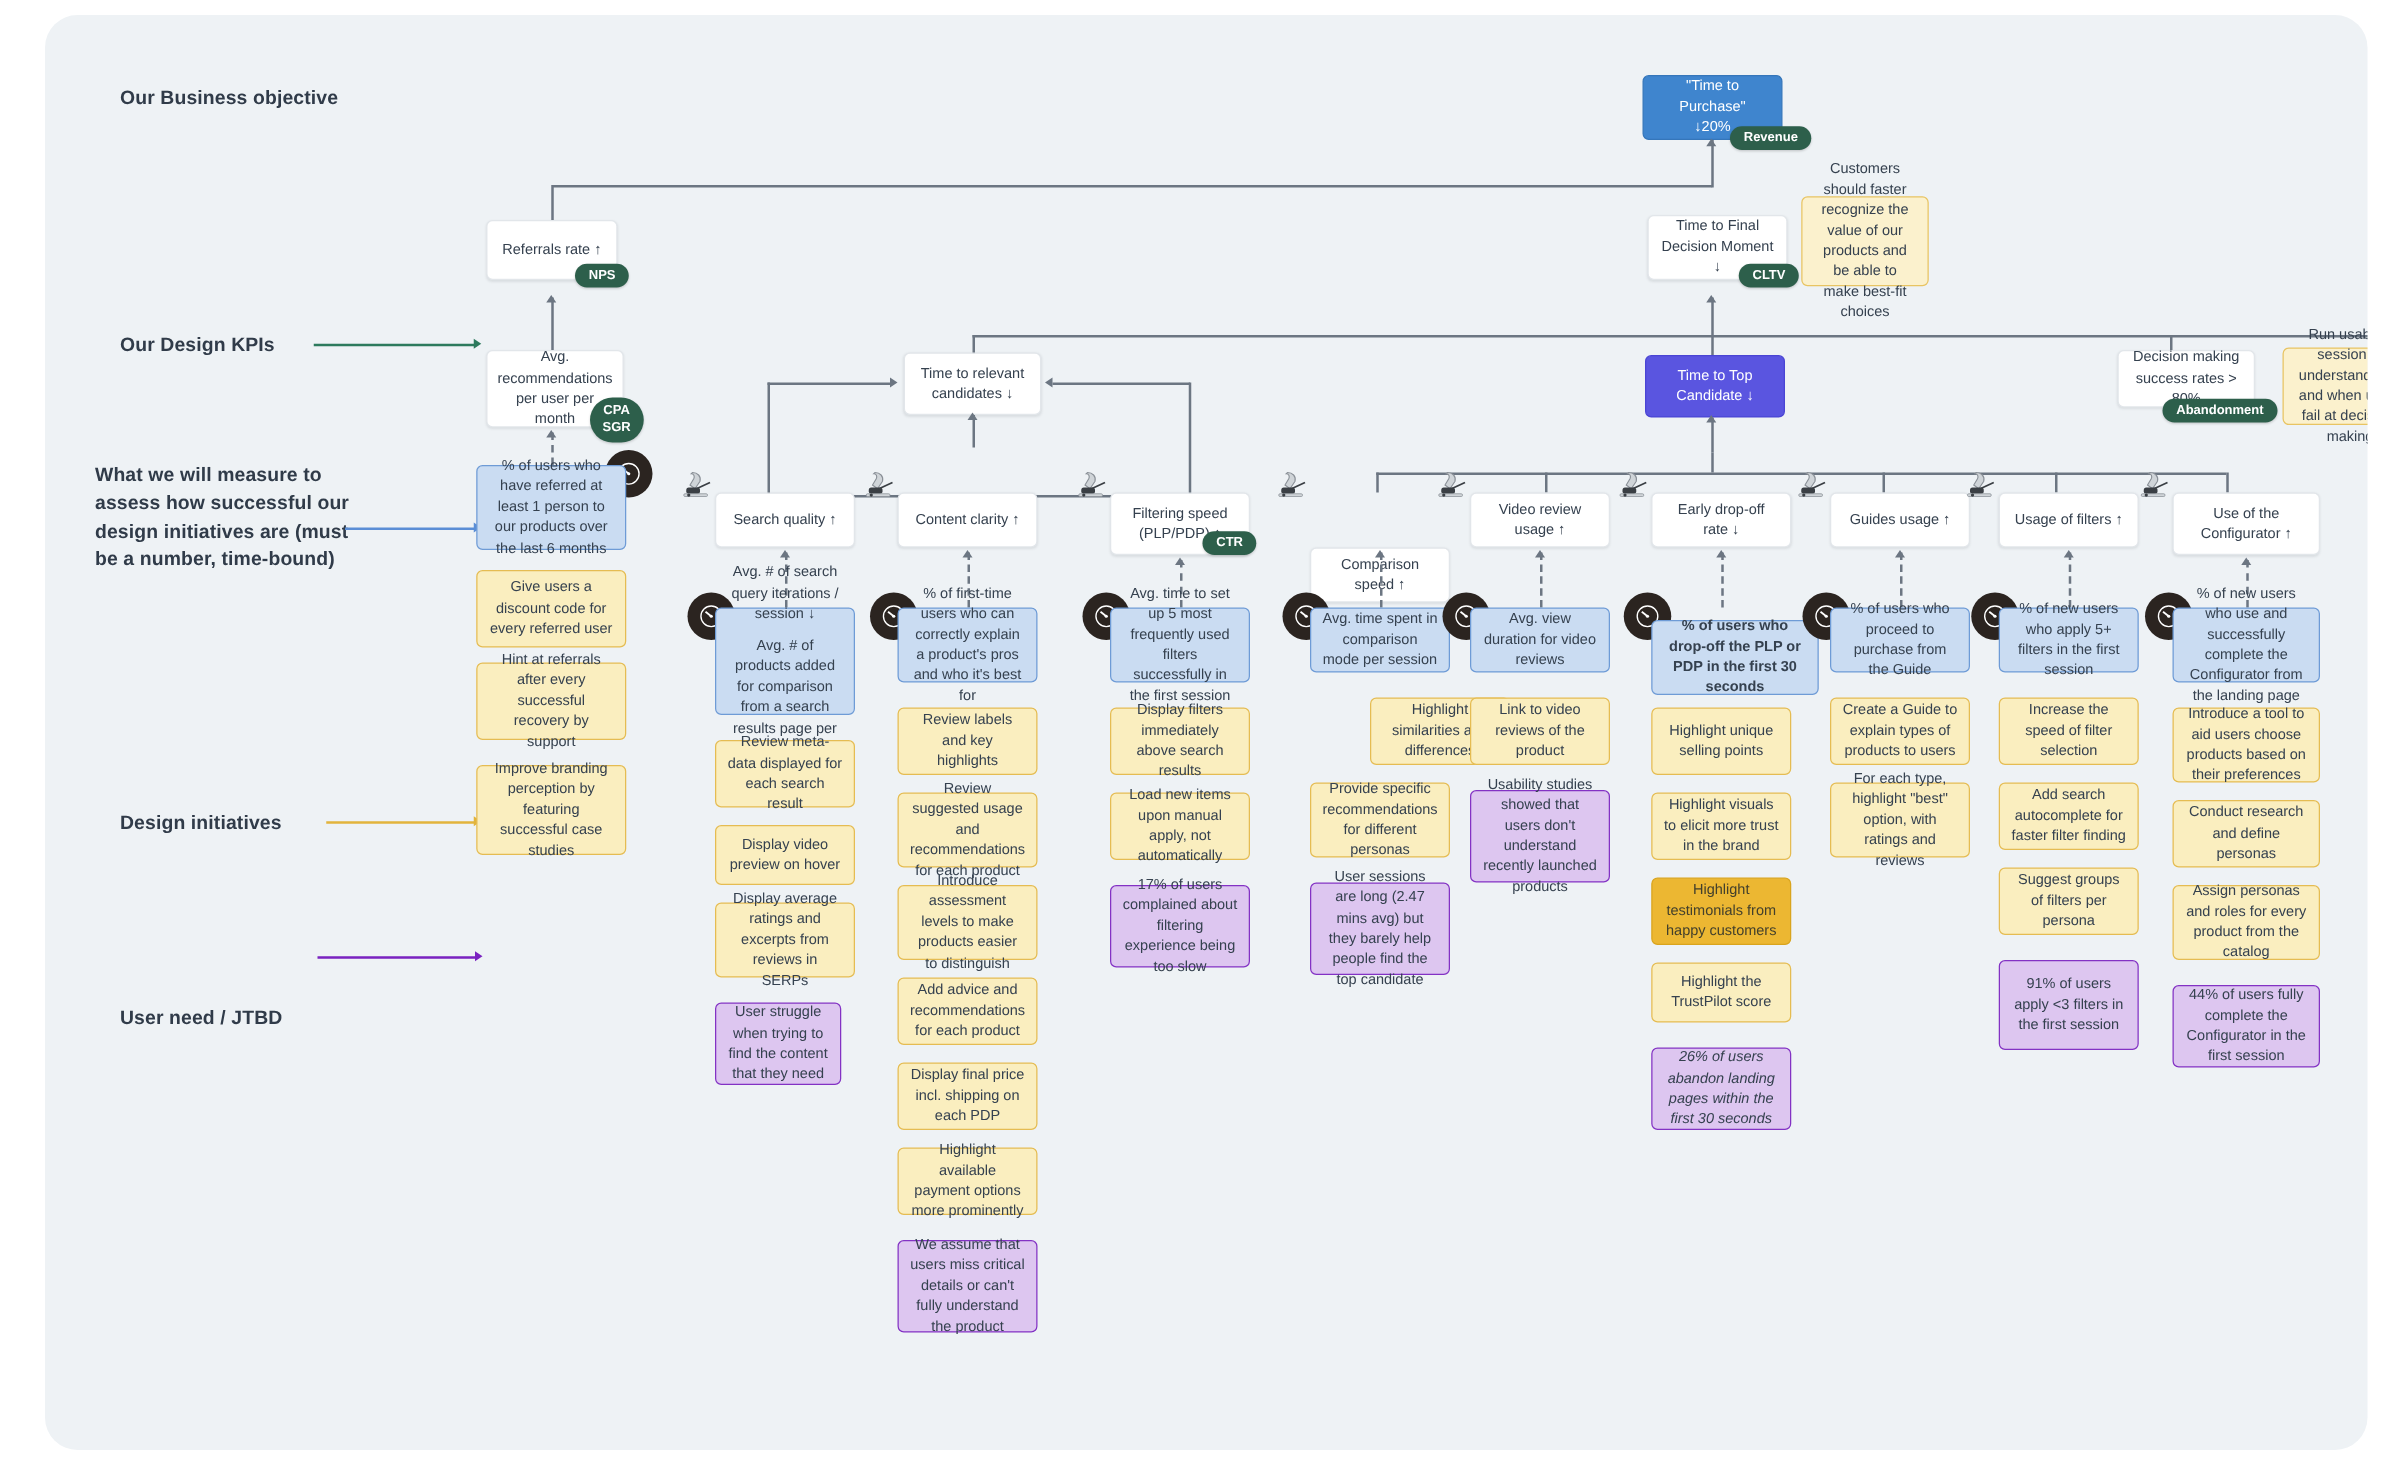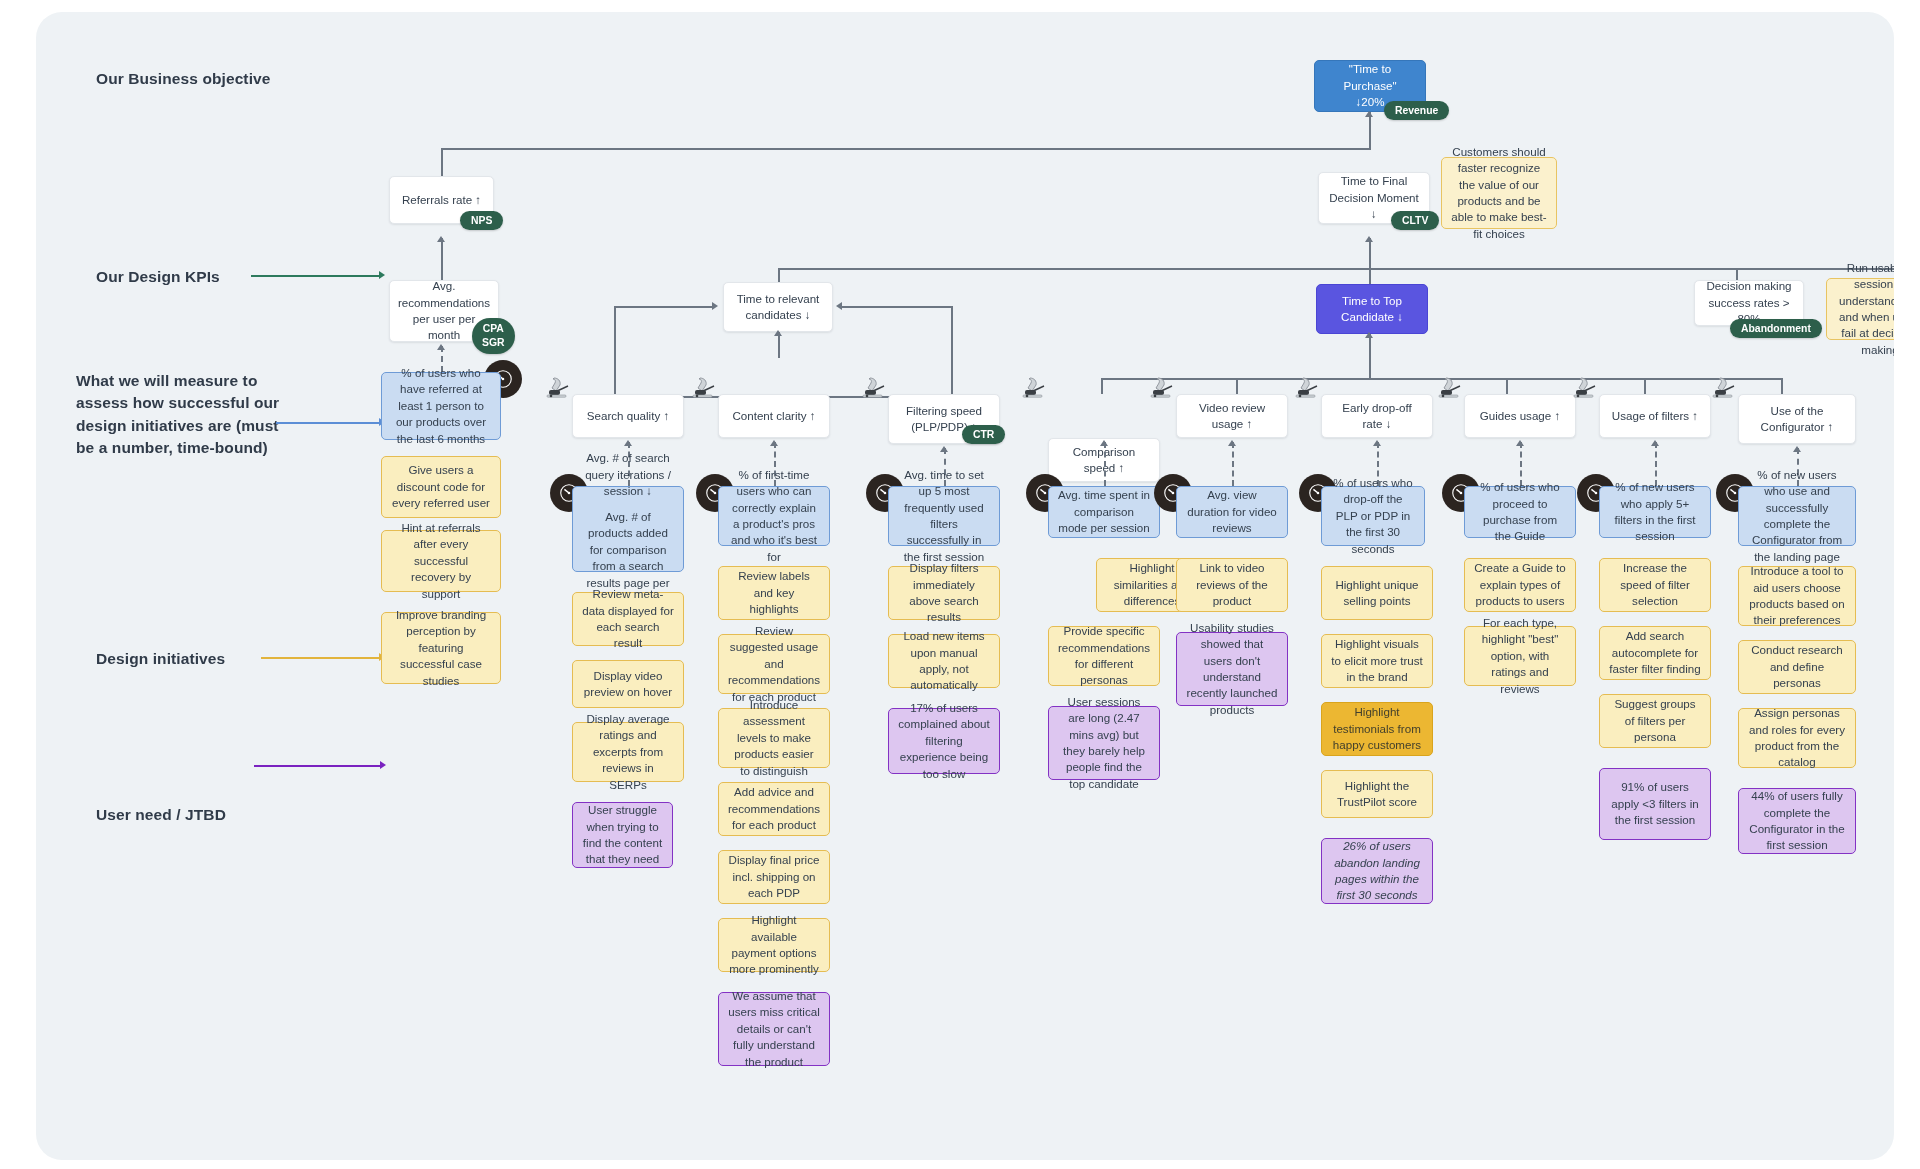--- a/index.html
+++ b/index.html
@@ -159,21 +159,21 @@
   </div>
   <div class="abs node initiative" style="left:345px;top:600px;width:120px;height:72px;">
     <span>Improve branding perception by featuring successful case studies</span>
   </div>
 
   <div class="abs node kpi" style="left:1282px;top:160px;width:112px;height:52px;flex-direction:column;">
     <span>Time to Final</span>
     <span>Decision Moment ↓</span>
   </div>
   <div class="tag" style="left:1355px;top:199px;">CLTV</div>
-  <div class="abs node note" style="left:1405px;top:145px;width:116px;height:72px;">
+  <div class="abs node note" style="left:1405px;top:145px;width:102px;height:72px;">
     <span>Customers should faster recognize the value of our products and be able to make best-fit choices</span>
   </div>
   <div class="abs ln lnv" style="left:1333px;top:226px;height:30px;"></div>
   <div class="abs arrow-up" style="left:1329px;top:224px;"></div>
 
   <div class="abs ln lnh" style="left:742px;top:256px;width:1125px;"></div>
   <div class="abs ln lnv" style="left:742px;top:256px;height:20px;"></div>
 
   <div class="abs ln lnv" style="left:1333px;top:256px;height:22px;"></div>
   <div class="abs ln lnv" style="left:1700px;top:256px;height:20px;"></div>
@@ -405,21 +405,21 @@
       </div>
       <div class="abs dash-v" style="left:1341px;top:430px;height:44px;"></div>
       <div class="abs arrow-up" style="left:1337px;top:428px;"></div>
       <div class="abs scope" style="left:1263px;top:462px;">
         <svg width="22" height="22" viewBox="0 0 24 24">
           <circle cx="12" cy="12" r="9" fill="none" stroke="#ffffff" stroke-width="1.2"></circle>
           <line x1="12" y1="12" x2="7" y2="8" stroke="#ffffff" stroke-width="1.6"></line>
           <circle cx="12" cy="12" r="1.4" fill="#fff"></circle>
         </svg>
       </div>
-      <div class="abs node metric" style="left:1285px;top:474px;width:104px;height:60px;flex-direction:column;">
+      <div class="abs node metric" style="left:1285px;top:484px;width:134px;height:60px;flex-direction:column;font-weight:bold;">
         <span>% of users who drop-off the PLP or PDP in the first 30 seconds</span>
       </div>
       <div class="abs node initiative" style="left:1285px;top:554px;width:112px;height:54px;">
         <span>Highlight unique selling points</span>
       </div>
       <div class="abs node initiative" style="left:1285px;top:622px;width:112px;height:54px;">
         <span>Highlight visuals to elicit more trust in the brand</span>
       </div>
       <div class="abs node initiative-strong" style="left:1285px;top:690px;width:112px;height:54px;">
         <span>Highlight testimonials from happy customers</span>

